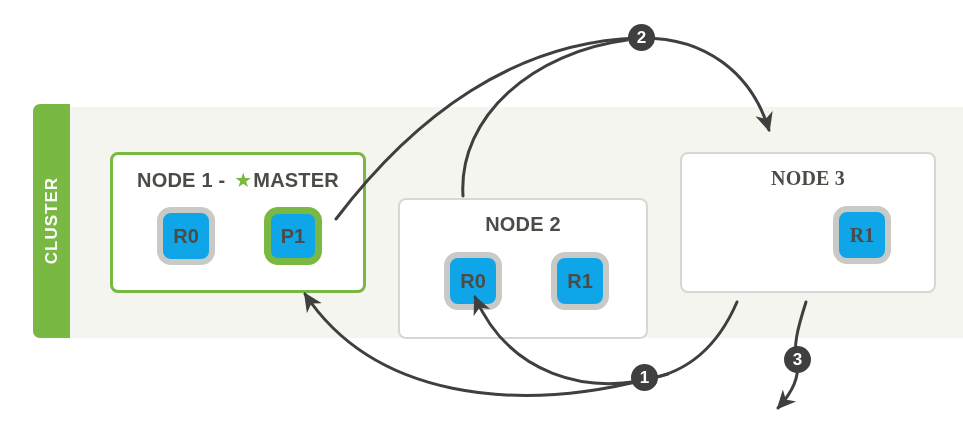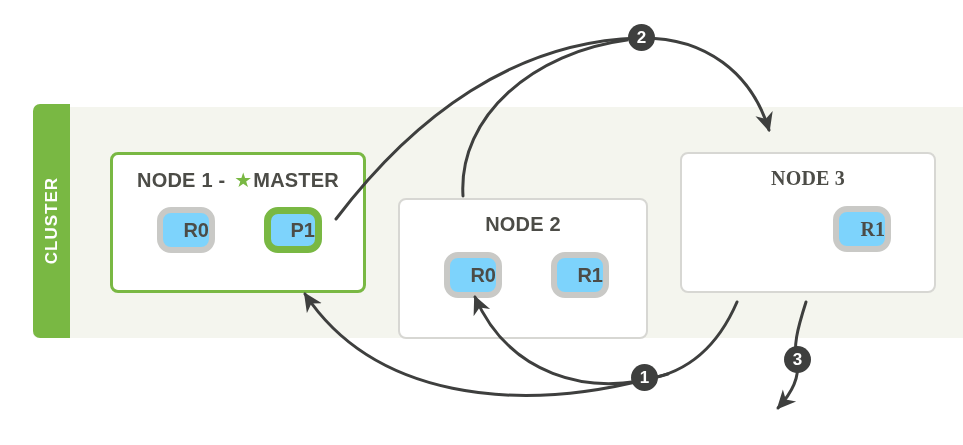--- a/index.html
+++ b/index.html
@@ -31,23 +31,23 @@
   .node-2{left:398px;width:250px;margin-top:46px;}
   .node-3{left:680px;width:256px;font-family:Liberation Serif, serif;}
   .node-title{
     position:absolute;top:13px;left:0;width:100%;text-align:center;
     font-size:20px;font-weight:bold;color:#4c4c47;letter-spacing:0.2px;
     white-space:nowrap;
   }
   .star{color:#79b843;font-size:20px;padding:0 1px 0 3px;}
   
   .shard{
-    position:absolute;top:52px;width:58px;height:46px;box-sizing:border-box;
-    border:6px solid #c9c9c6;border-radius:14px;background:#7dd3fc;
-    display:flex;align-items:center;justify-content:flex-end;
+    position:absolute;top:52px;width:58px;height:58px;box-sizing:border-box;
+    border:6px solid #c9c9c6;border-radius:14px;background:#0ea5e9;
+    display:flex;align-items:center;justify-content:center;
     font-size:20px;font-weight:bold;color:#4c4c47;
   }
   .shard.primary{border-color:#79b843;border-width:7px;}
   .pos-a{left:44px;} .pos-b{left:151px;}
   
   svg.arrows{position:absolute;left:0;top:0;z-index:5;pointer-events:none;}
   .arrow-path{stroke:#3e3f3e;stroke-width:3;fill:none;stroke-linecap:round;}
   
   .badge{
     position:absolute;z-index:6;width:27px;height:27px;border-radius:50%;

